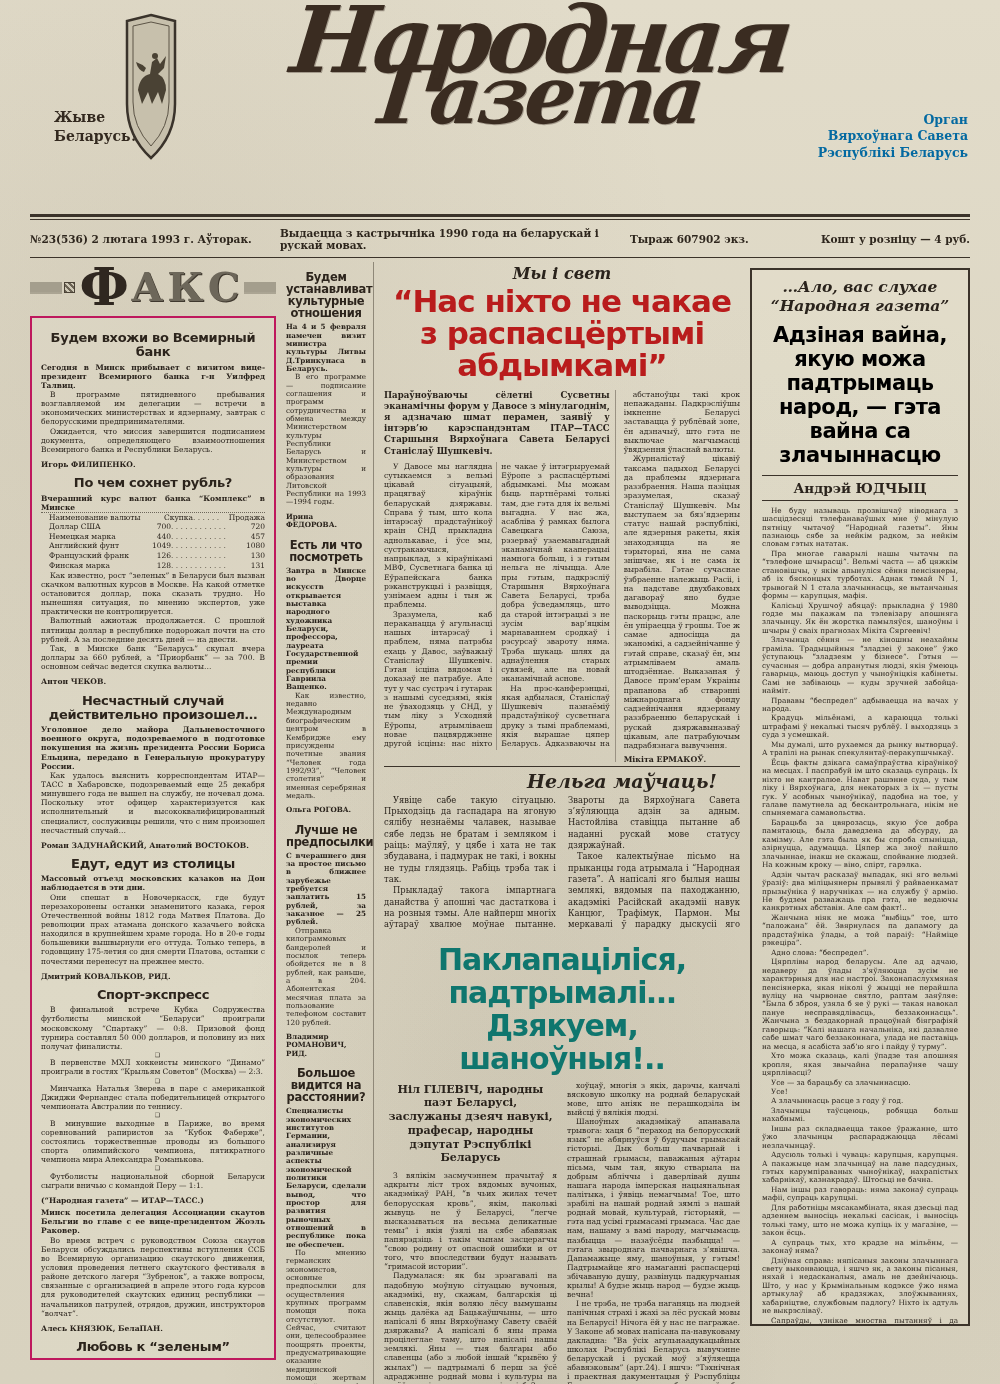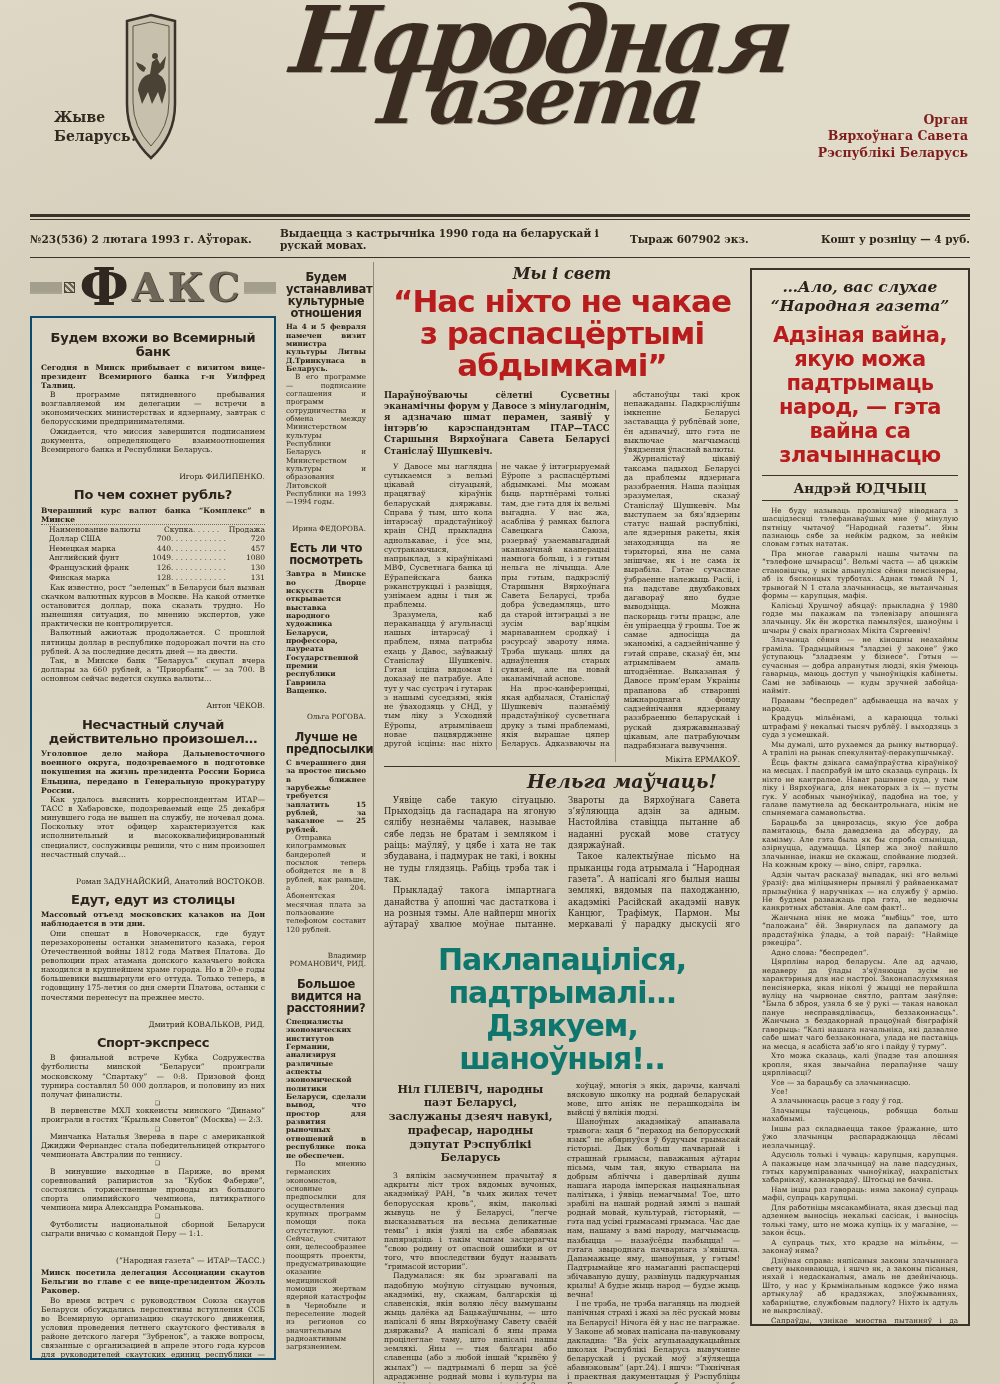--- a/index.html
+++ b/index.html
@@ -16,45 +16,45 @@
   .sheet{padding:0 30px;}
   
   .masthead{position:relative;height:214px;}
   .slogan{position:absolute;left:24px;top:108px;font-weight:bold;font-size:14px;line-height:1.35;color:#33291f;}
   .emblem{position:absolute;left:94px;top:12px;}
   .gazette-title{position:absolute;left:200px;top:-14px;width:620px;text-align:center;
     font-family:"DejaVu Serif", serif;font-style:italic;font-weight:bold;color:#3a2c21;
     text-shadow:1px 1px 0 rgba(58,44,33,.35);}
   .gazette-title .t1{font-size:92px;letter-spacing:-5px;display:block;transform:skewX(-6deg);}
   .gazette-title .t2{font-size:80px;letter-spacing:-4px;display:block;margin-top:-46px;transform:skewX(-6deg);}
-  .organ{position:absolute;right:2px;top:112px;text-align:right;font-weight:bold;font-size:12.5px;line-height:1.3;color:#7f1d1d;}
+  .organ{position:absolute;right:2px;top:112px;text-align:right;font-weight:bold;font-size:12.5px;line-height:1.3;color:#0369a1;}
   
   .rule-heavy{border-top:3px solid #3b332a;border-bottom:1px solid #3b332a;height:2px;}
   .dateline{display:flex;align-items:center;font-weight:bold;font-size:10.5px;padding:7px 0 6px 0;color:#2e261d;}
   .dl-issue{width:250px;}
   .dl-pub{flex:1;}
   .dl-tir{width:170px;}
   .dl-price{width:170px;text-align:right;}
   .rule-thin{border-top:1px solid #3b332a;height:0;}
   
   .content{display:grid;grid-template-columns:246px 88px 356px 220px;column-gap:10px;margin-top:4px;height:1128px;}
   
   .fax-col{overflow:hidden;}
   .fax-logo{display:flex;align-items:center;height:50px;margin-bottom:4px;}
   .fax-bar{flex:1;height:10px;background:#a49e8d;box-shadow:0 2px 0 rgba(90,84,70,.35);}
   .fax-check{width:9px;height:9px;border:1.5px solid #4a4236;background:
      repeating-linear-gradient(45deg,#6c6455 0 2px,#cfc9b6 2px 4px);margin:0 2px;}
   .fax-f{font-size:52px;font-weight:bold;color:#2f2720;line-height:1;margin:0 2px;}
   .fax-aks{font-size:40px;font-weight:bold;color:#6d675a;letter-spacing:4px;line-height:1;text-shadow:1px 1px 0 #3f382e;}
-  .fax-box{border:2px solid #0c4a6e;padding:6px 9px;height:1028px;overflow:hidden;background:rgba(255,252,240,.12);}
+  .fax-box{border:2px solid #be185d;padding:6px 9px;height:1028px;overflow:hidden;background:rgba(255,252,240,.12);}
   .fax-box h3{font-family:"DejaVu Sans", sans-serif;font-size:13px;line-height:1.1;text-align:center;margin:7px 0 3px 0;color:#2c241c;letter-spacing:-.3px;}
   .fax-box .article{font-size:7.5px;line-height:1.22;text-align:justify;}
   .article p.para{margin:0;text-indent:9px;}
   .lead-first p.para:first-child{font-weight:bold;text-indent:0;}
-  .byline{font-weight:normal;text-align:right;margin:18px 0 3px 0;font-size:7.6px;}
+  .byline{font-weight:bold;text-align:left;margin:6px 0 3px 0;font-size:7.6px;}
   .para.sq{text-align:center;text-indent:0;font-size:6px;margin:1px 0;}
   
   .fxlead{font-weight:bold;font-size:7.5px;}
   .fxrow{display:flex;font-size:7.5px;line-height:1.3;}
   .fxn{width:92px;white-space:nowrap;margin-left:8px;}
   .fxd{flex:1;overflow:hidden;white-space:nowrap;color:#4a4236;}
   .fxv{width:30px;text-align:right;white-space:nowrap;}
   .fxhead{display:flex;font-size:7.5px;border-top:1px dotted #6d675a;}
   
   .briefs-col{border-right:1px solid #8f8878;padding-right:7px;overflow:hidden;font-size:7.2px;line-height:1.16;text-align:justify;}
@@ -73,21 +73,21 @@
   .mustspeak{border-top:1px solid #3b332a;margin-top:4px;padding-top:2px;}
   .ms-header{font-style:italic;font-weight:bold;font-size:19px;text-align:center;padding-left:120px;margin:1px 0 3px 0;}
   .ms-intro{column-count:2;column-gap:12px;font-size:8.4px;line-height:1.35;text-align:justify;height:140px;overflow:hidden;font-weight:500;}
   .ms-headline{font-family:"DejaVu Sans", sans-serif;font-size:30px;line-height:1.1;font-weight:bold;text-align:center;letter-spacing:-1px;margin:8px 0 6px 0;color:#0f766e;}
   .ms-flex{display:flex;gap:10px;height:398px;overflow:hidden;}
   .ms-c{width:50%;font-size:7.6px;line-height:1.2;text-align:justify;}
   .ms-author{font-weight:bold;font-size:11px;line-height:1.25;text-align:center;margin:2px 4px 6px 4px;}
   
   .hotline-box{border:2px solid #3b332a;margin-top:6px;padding:7px 10px;height:1040px;overflow:hidden;background:rgba(255,252,240,.10);}
   .hl-kicker{font-style:italic;font-weight:bold;font-size:15.5px;line-height:1.25;text-align:center;}
-  .hl-headline{font-family:"DejaVu Sans", sans-serif;font-size:21px;line-height:1.15;font-weight:bold;text-align:center;margin:7px 0 7px 0;letter-spacing:-.5px;color:#b91c1c;}
+  .hl-headline{font-family:"DejaVu Sans", sans-serif;font-size:21px;line-height:1.15;font-weight:bold;text-align:center;margin:7px 0 7px 0;letter-spacing:-.5px;color:#000000;}
   .hl-byline{border-top:1.5px solid #3b332a;border-bottom:1.5px solid #3b332a;text-align:center;font-weight:bold;font-size:13.5px;padding:4px 0;margin-bottom:6px;}
   .hl-body{font-size:7.3px;line-height:1.16;text-align:justify;}
   .hl-body p.para{text-indent:9px;margin:0 0 1px 0;}
 </style>
 </head>
 <body>
 
 <div class="sheet">
 
   <div class="masthead">
@@ -252,20 +252,21 @@
         <div>
             <p class="para">На 4 и 5 февраля намечен визит министра культуры Литвы Д.Тринкунаса в Беларусь.</p>
             <p class="para">В его программе — подписание соглашения и программ сотрудничества и обмена между Министерством культуры Республики Беларусь и Министерством культуры и образования Литовской Республики на 1993—1994 годы.</p>
           </div>
         <div class="byline">Ирина ФЕДОРОВА.</div>
       </div>
       <div class="article lead-first">
         <h4>Есть ли что посмотреть</h4>
         <div>
             <p class="para">Завтра в Минске во Дворце искусств открывается выставка народного художника Беларуси, профессора, лауреата Государственной премии республики Гавриила Ващенко.</p>
+            <p class="para">Как известно, недавно Международным биографическим центром в Кембридже ему присуждены почетные звания “Человек года 1992/93”, “Человек столетия” и именная серебряная медаль.</p>
           </div>
         <div class="byline">Ольга РОГОВА.</div>
       </div>
       <div class="article lead-first">
         <h4>Лучше не предпосылки?</h4>
         <div>
             <p class="para">С вчерашнего дня за простое письмо в ближнее зарубежье требуется заплатить 15 рублей, за заказное — 25 рублей.</p>
             <p class="para">Отправка килограммовых бандеролей и посылок теперь обойдется не в 8 рублей, как раньше, а в 204. Абонентская месячная плата за пользование телефоном составит 120 рублей.</p>
           </div>
         <div class="byline">Владимир РОМАНОВИЧ, РИД.</div>

